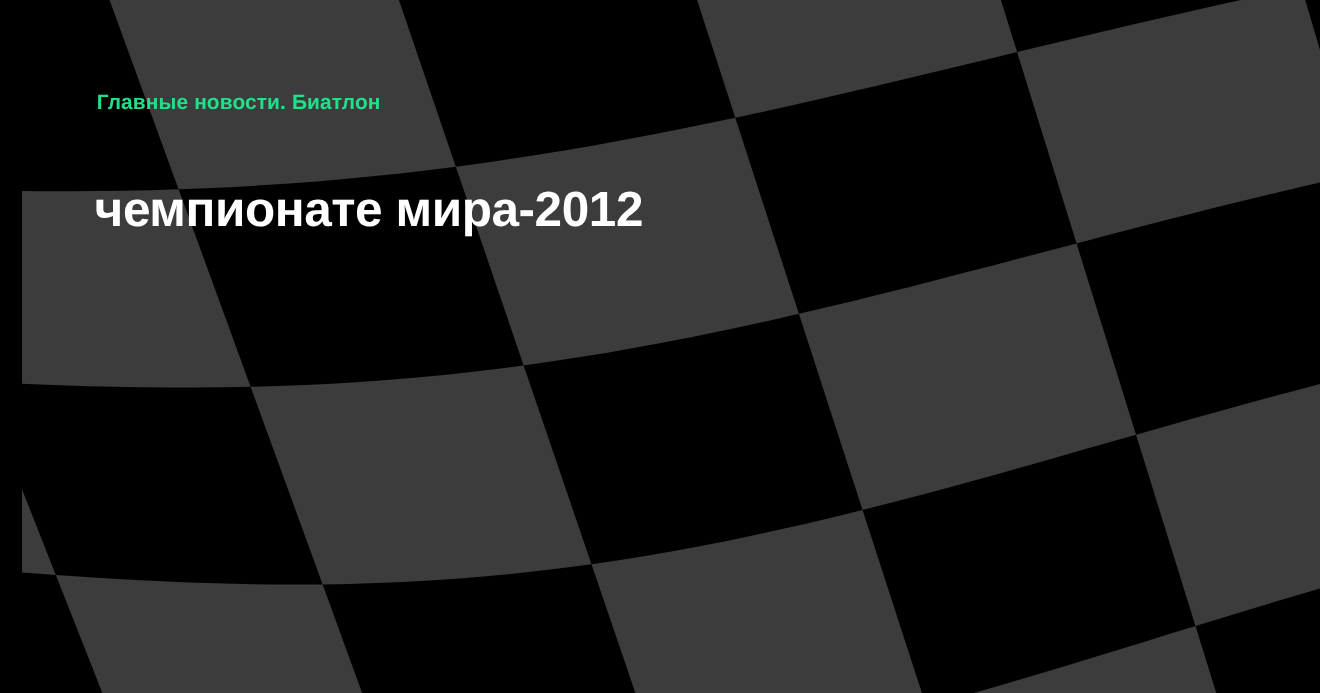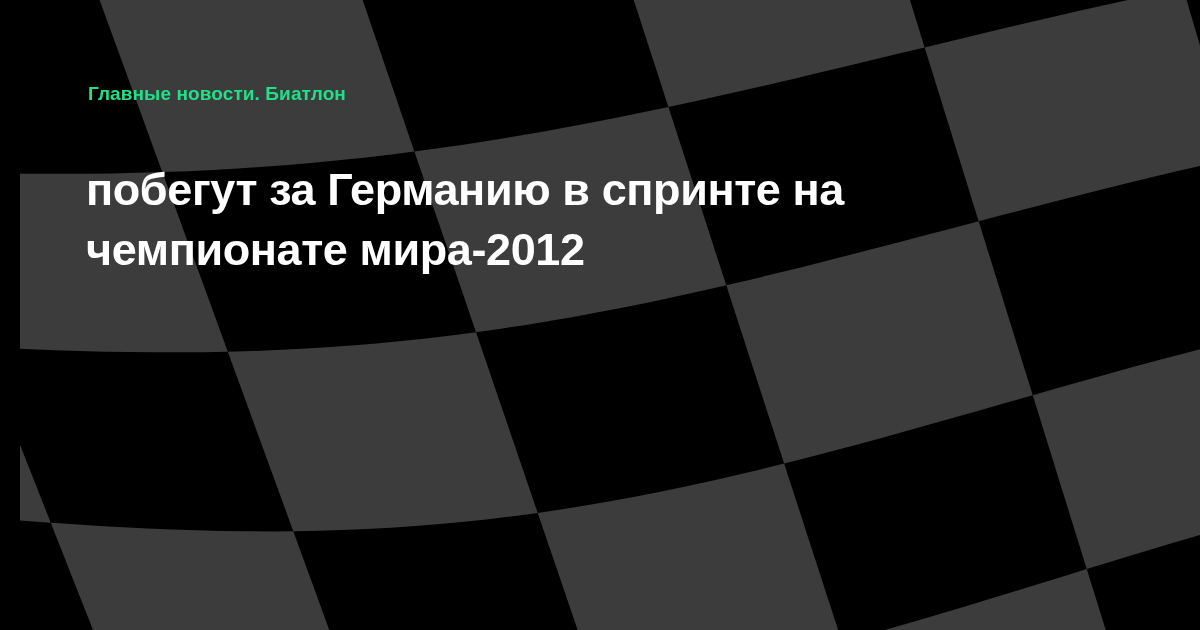--- a/index.html
+++ b/index.html
@@ -99,18 +99,17 @@
           <path d="M1313.83 498.73L1338.66 492.71L1363.52 486.94L1388.40 481.44L1413.30 476.21L1438.23 471.26L1463.18 466.61L1488.15 462.24L1513.15 458.16L1538.17 454.37L1563.21 450.88L1567.86 467.82L1572.50 484.76L1577.14 501.70L1581.79 518.64L1586.43 535.58L1591.08 552.52L1595.72 569.46L1600.36 586.40L1605.01 603.34L1609.65 620.28L1584.98 623.69L1560.34 627.42L1535.73 631.49L1511.13 635.88L1486.57 640.60L1462.02 645.64L1437.50 651.00L1413.00 656.67L1388.53 662.64L1364.07 668.89L1359.05 651.88L1354.03 634.86L1349.00 617.84L1343.98 600.83L1338.95 583.81L1333.93 566.79L1328.90 549.78L1323.88 532.76L1318.86 515.74Z" shape-rendering="geometricPrecision"></path>
         </g>
     </g>
   </svg>
 
   <div id="content">
 
     <div id="kicker" style="color: rgb(32, 224, 138);">Главные новости. Биатлон</div>
 
     <h1 id="headline" style="color: rgb(255, 255, 255);">
-      <span class="hl-line">побегут за Германию в спринте на</span>
       <span class="hl-line">чемпионате мира-2012</span>
     </h1>
 
   </div>
 </div>
 
 </body></html>

